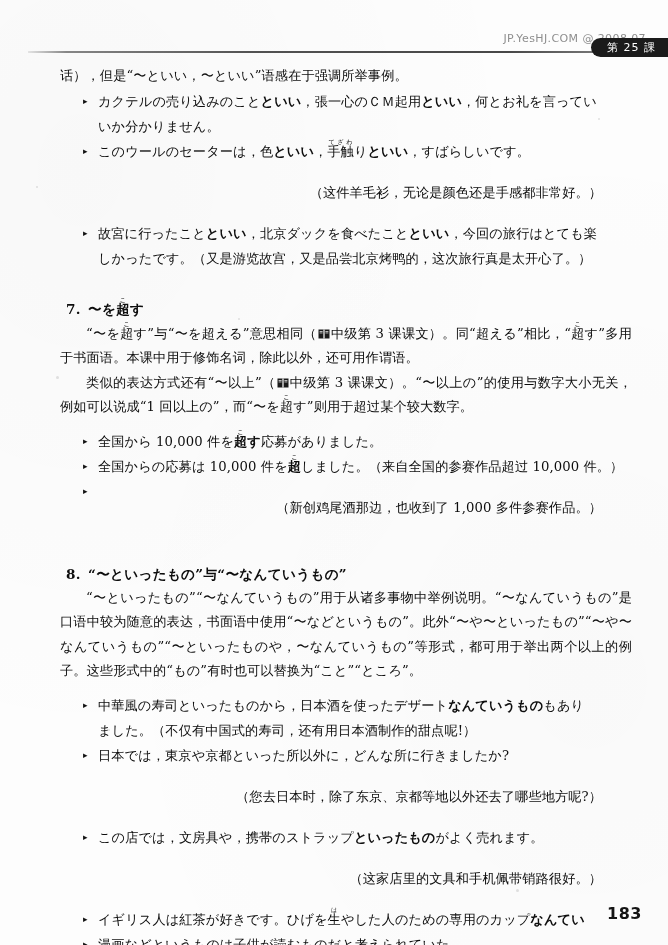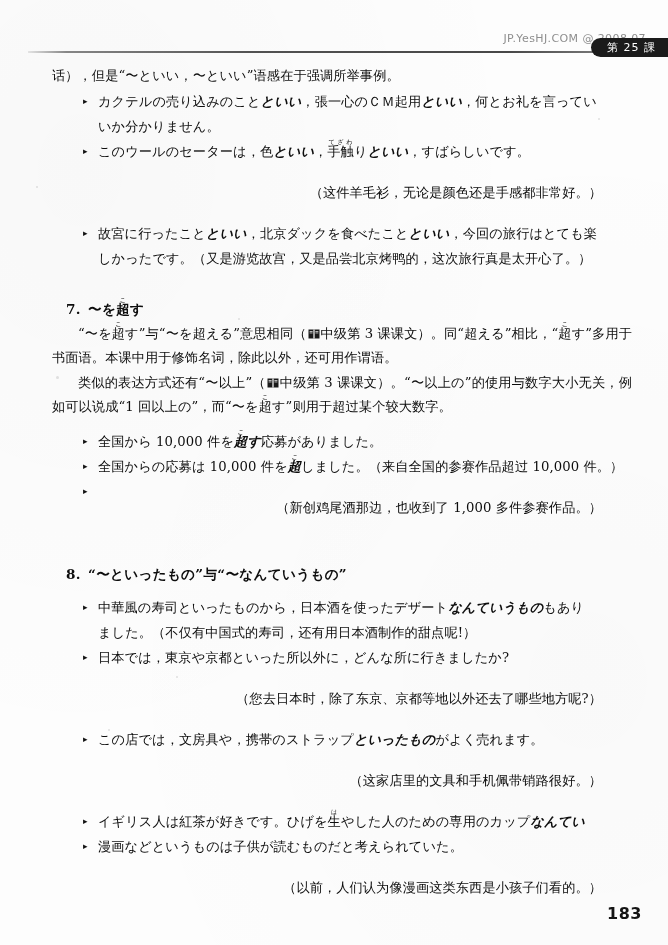--- a/index.html
+++ b/index.html
@@ -78,21 +78,21 @@
     position: absolute;
     top: 64px;
     left: 52px;
     width: 580px;
   }
 
   .para {
     font-size: 13.2px;
     line-height: 24.5px;
     text-align: justify;
-    margin: 0 0 0 0;
+    margin: 0 0 0 8px;
     letter-spacing: 0.1px;
   }
   .para.indent {
     text-indent: 26px;
   }
   .gap-sm { height: 9px; }
   .gap-lg { height: 26px; }
 
   
   .section-head {
@@ -127,21 +127,21 @@
   }
   .trans-right {
     text-align: right;
     font-size: 13.2px;
     line-height: 25px;
     margin: 16px;
     padding-right: 14px;
     letter-spacing: 0.1px;
   }
 
-  b, .bold { font-weight: bold; font-style: italic; }
+  b, .bold { font-weight: bold; }
 
   
   ruby { ruby-position: over; }
   rt {
     font-size: 6.2px;
     line-height: 6px;
     letter-spacing: 0.2px;
     font-weight: normal;
   }
 
@@ -259,20 +259,21 @@
     </div>
 
     <div class="gap-lg"></div>
 
     <div>
       <p class="section-head">
         <span class="num">8.</span>
         <span>“〜といったもの”与“〜なんていうもの”</span>
       </p>
 
+      <p class="para indent">“〜といったもの”“〜なんていうもの”用于从诸多事物中举例说明。“〜なんていうもの”是口语中较为随意的表达，书面语中使用“〜などというもの”。此外“〜や〜といったもの”“〜や〜なんていうもの”“〜といったものや，〜なんていうもの”等形式，都可用于举出两个以上的例子。这些形式中的“もの”有时也可以替换为“こと”“ところ”。</p>
 
       <div class="gap-sm"></div>
 
       <p class="example">
         <span class="marker">▸</span>
         <span>中華風の寿司といったものから，日本酒を使ったデザート<b>なんていうもの</b>もあり</span>
       </p>
       <p class="example">
         <span>ました。（不仅有中国式的寿司，还有用日本酒制作的甜点呢!）</span>
       </p>

